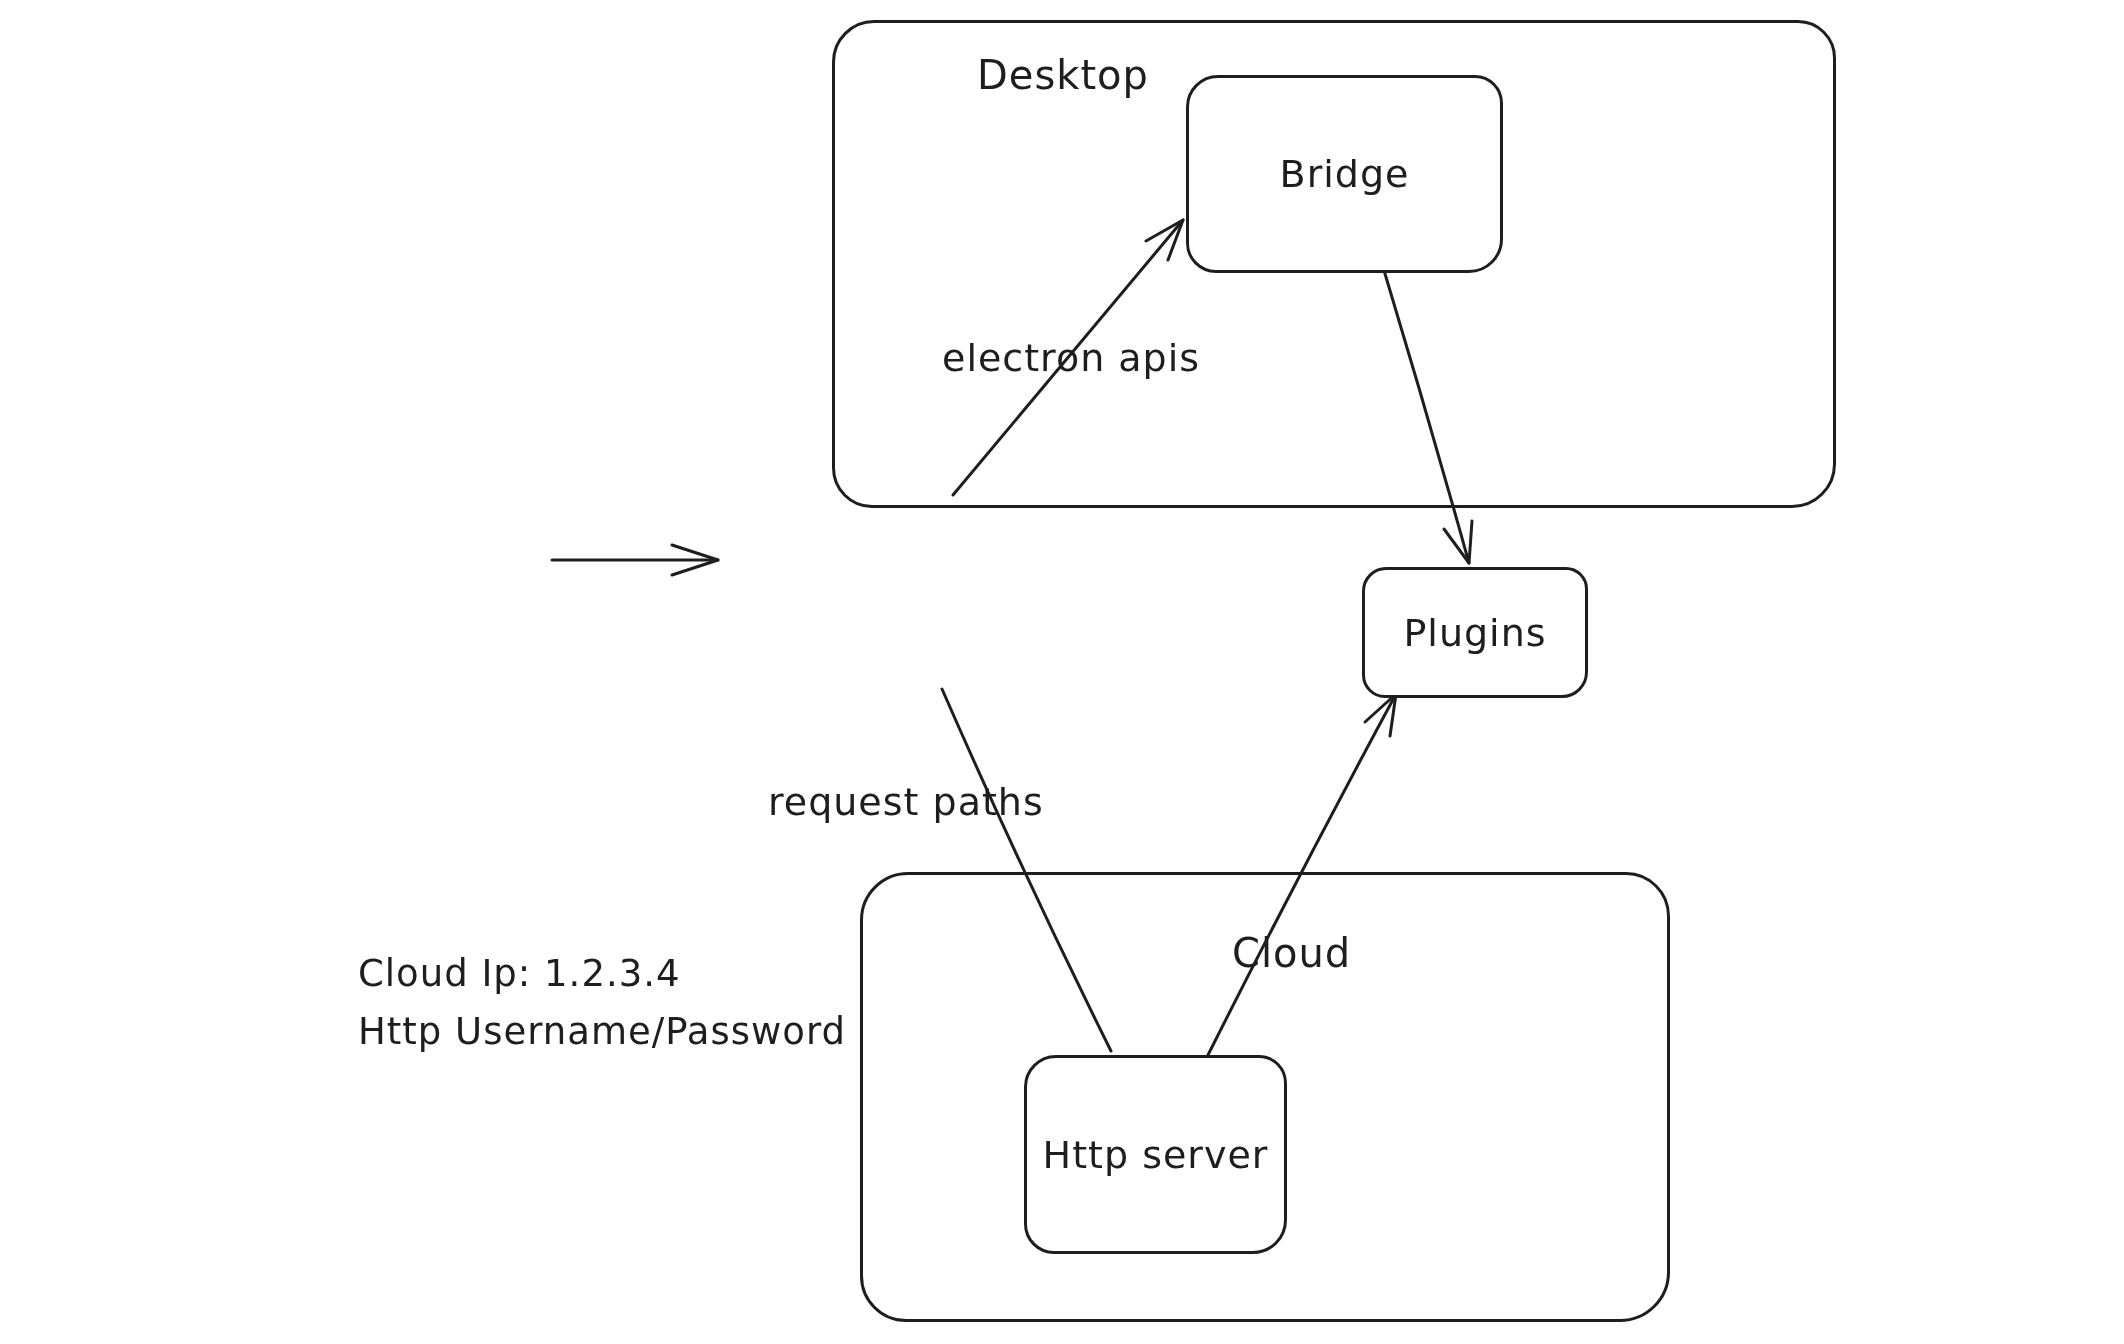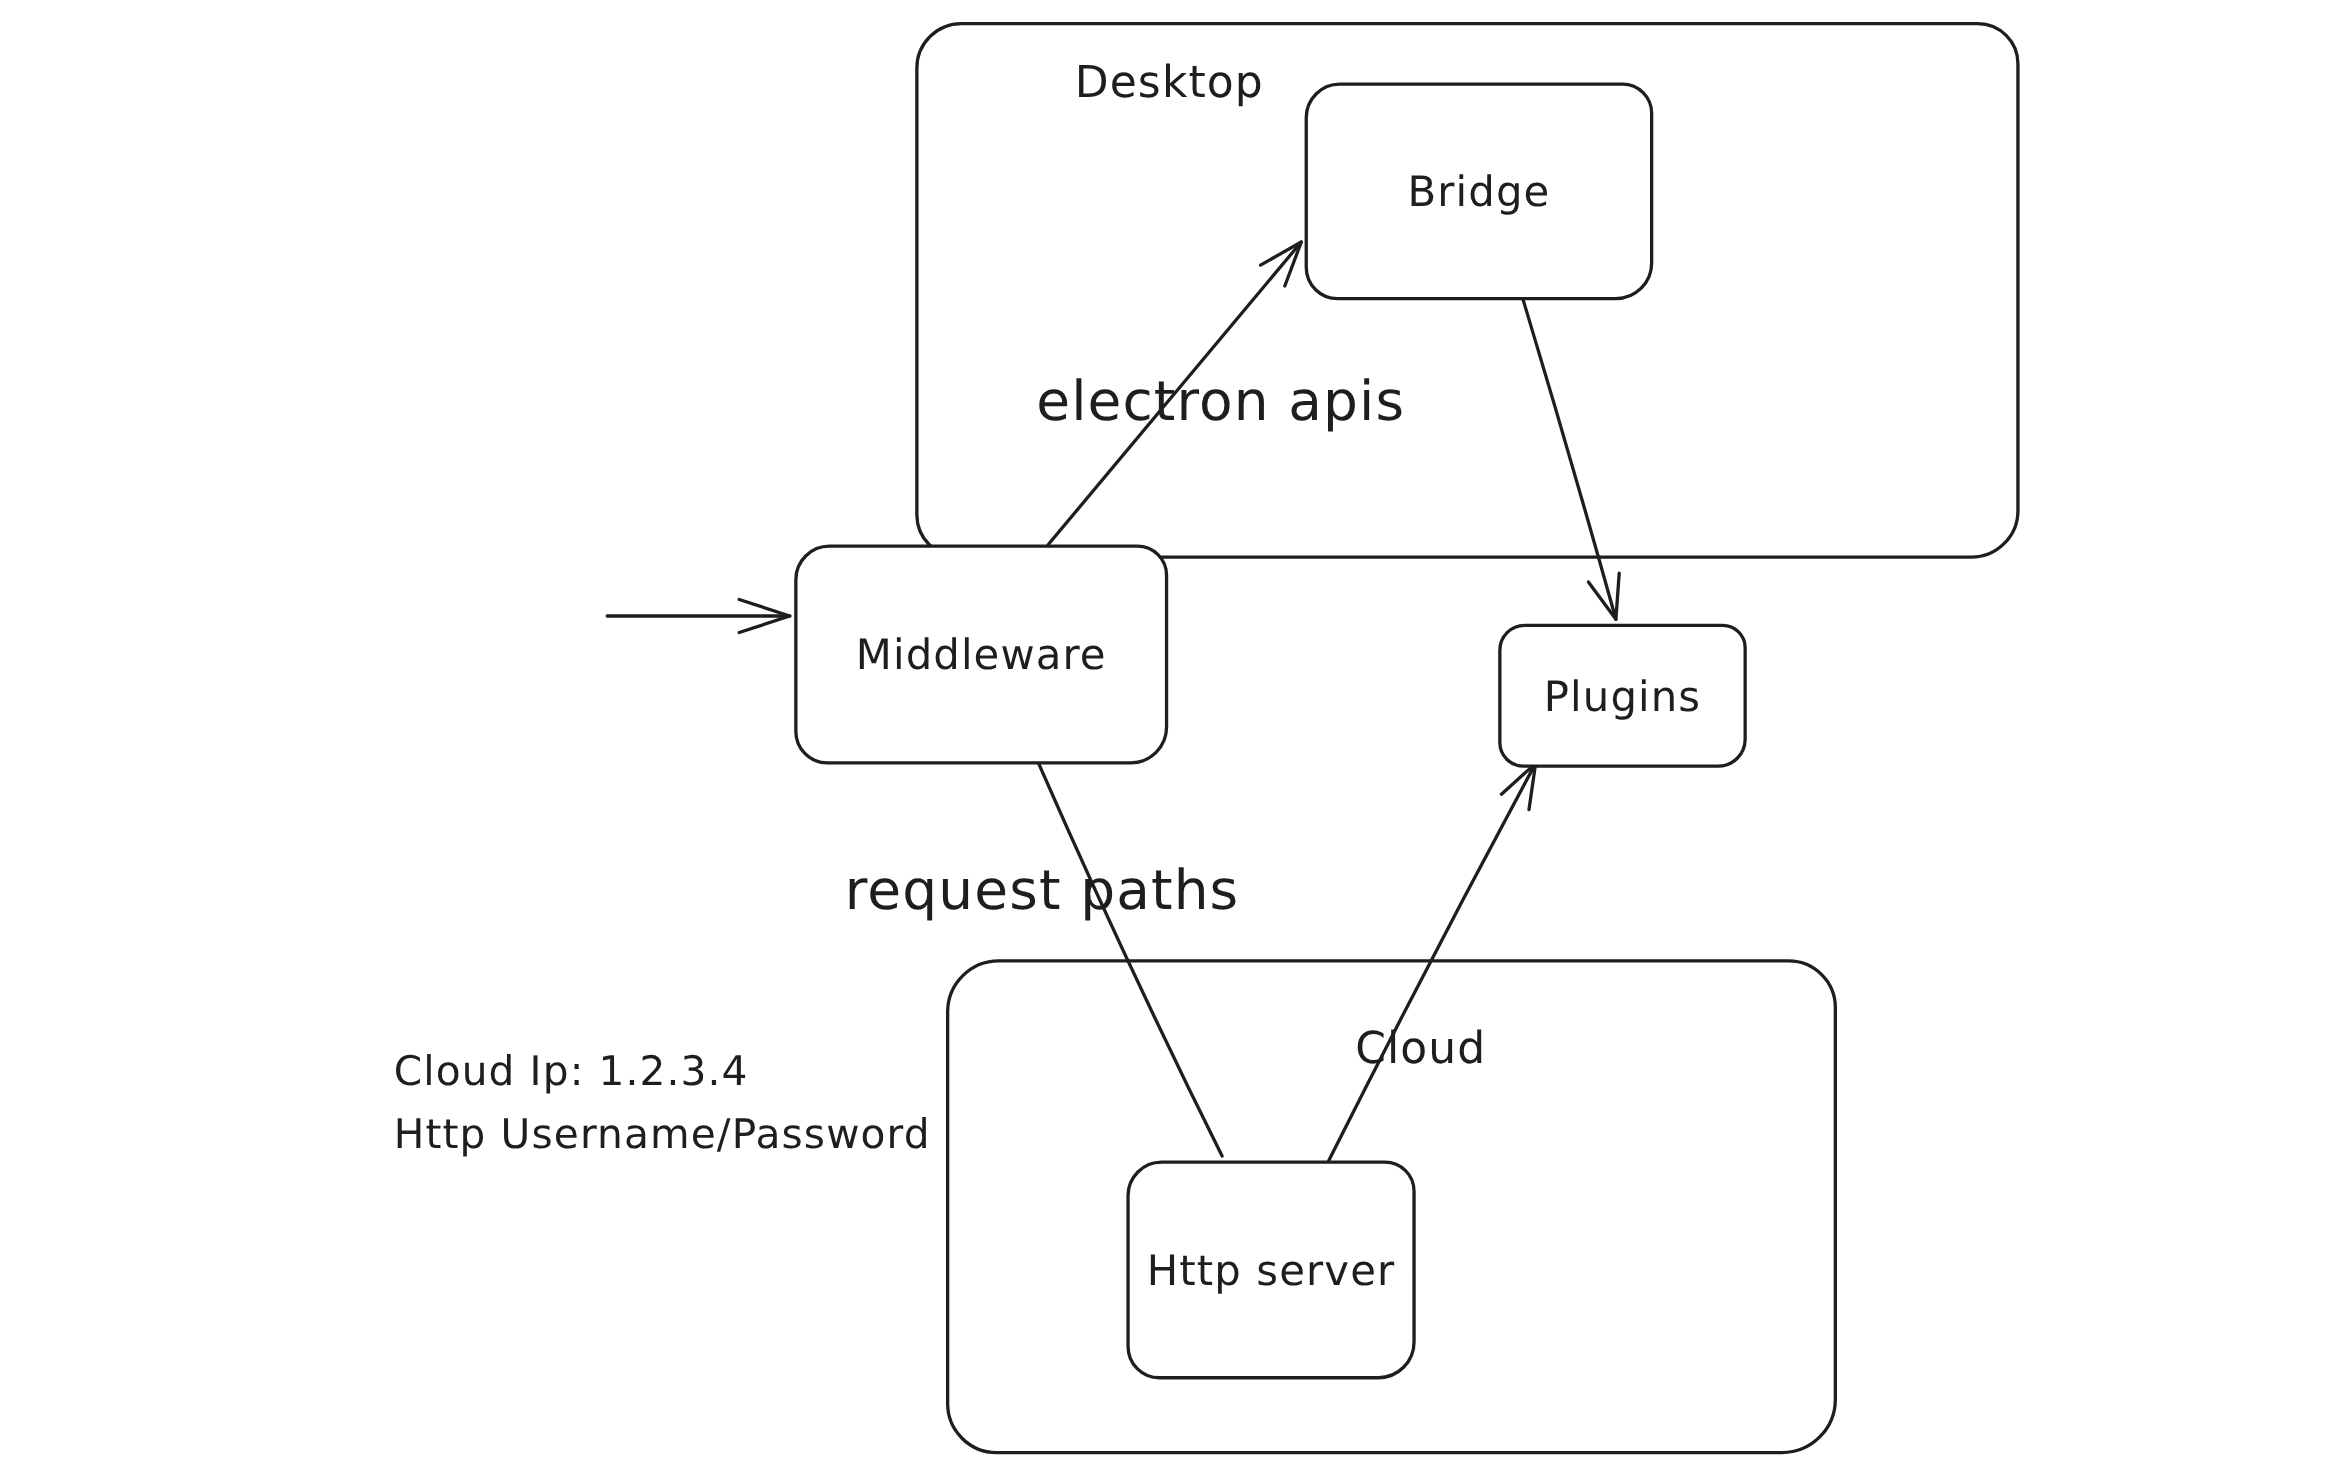--- a/index.html
+++ b/index.html
@@ -44,21 +44,21 @@
     background: #ffffff;
     display: flex;
     align-items: center;
     justify-content: center;
     font-size: 38px;
     letter-spacing: 1px;
   }
   .floating-label {
     position: absolute;
     white-space: nowrap;
-    font-size: 50px;
+    font-size: 38px;
     letter-spacing: 1px;
   }
   .container-label {
     font-size: 40px;
   }
   .annotation {
     font-size: 37px;
   }
 </style>
 </head>
@@ -83,23 +83,20 @@
     <path d="M 1390 736 L 1396 694 L 1365 722"></path>
   </svg>
 
   <div class="container-box" style="left:832px; top:20px; width:998px; height:482px;"></div>
   <div class="container-box" style="left:860px; top:872px; width:804px; height:444px; border-radius:48px 44px 50px 46px;"></div>
 
   <div class="floating-label container-label" style="left:977px; top:52px;">Desktop</div>
   <div class="floating-label container-label" style="left:1232px; top:930px;">Cloud</div>
 
 
-  <div class="node" style="left:722px; top:495px; width:334px; height:194px;">
-    <span>Middleware</span>
-  </div>
 
   <div class="node" style="left:1362px; top:567px; width:220px; height:125px; border-radius:24px 22px 26px 23px;">
     <span>Plugins</span>
   </div>
 
   <div class="node" style="left:1186px; top:75px; width:311px; height:192px;">
     <span>Bridge</span>
   </div>
 
   <div class="node" style="left:1024px; top:1055px; width:257px; height:193px;">

